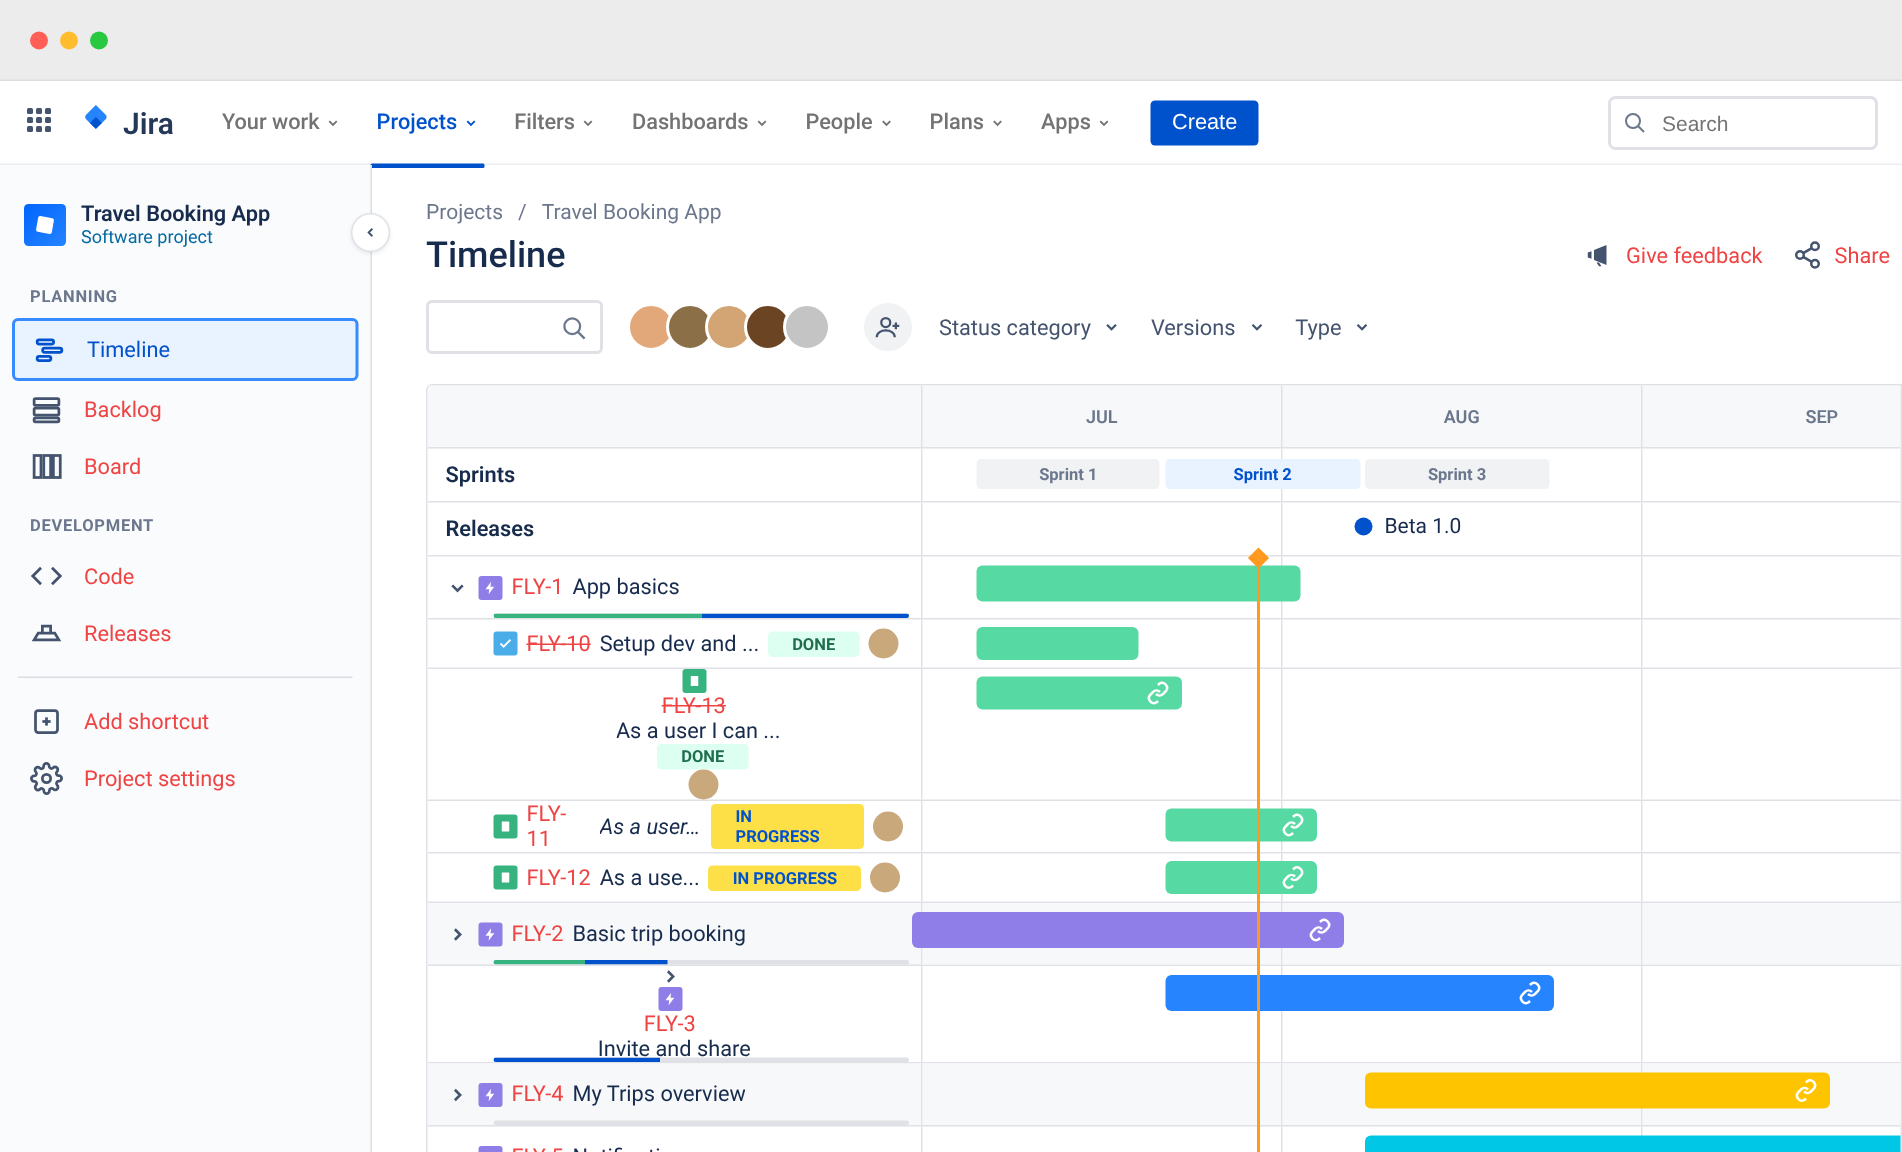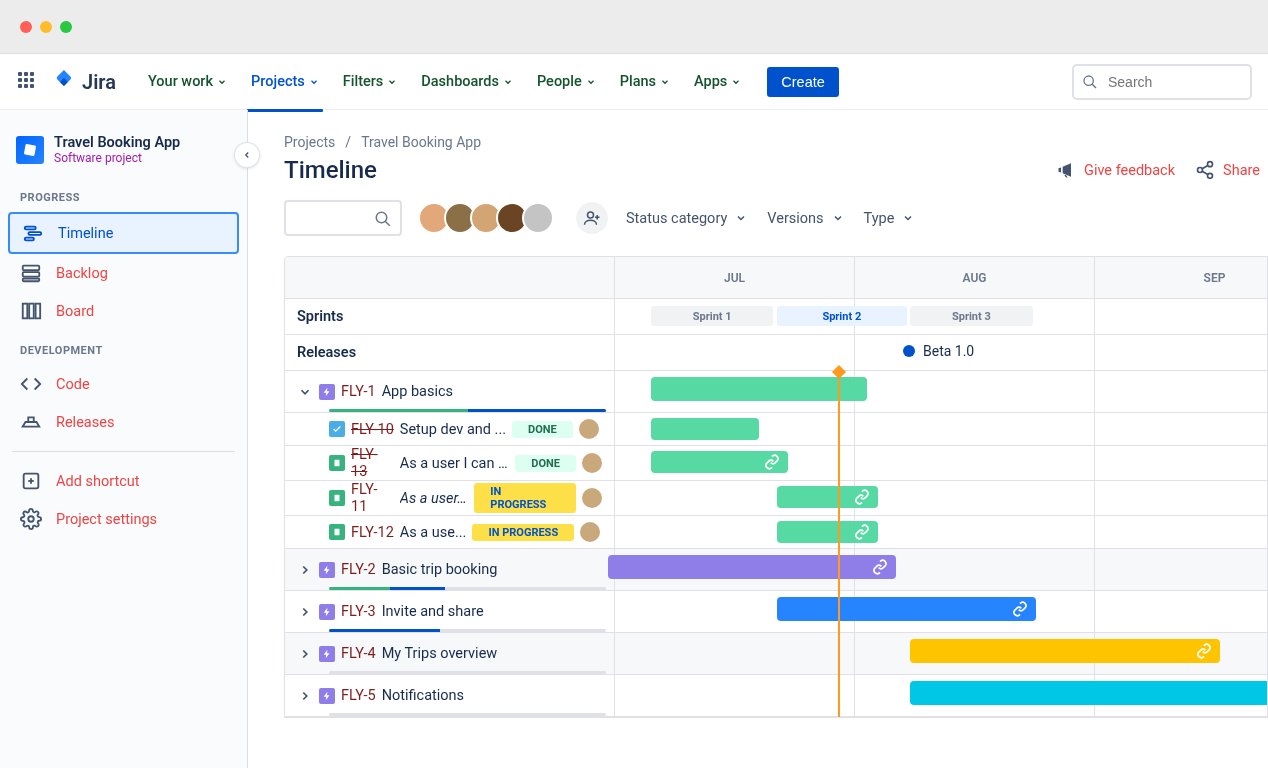--- a/index.html
+++ b/index.html
@@ -9,36 +9,36 @@
 .mac-chrome { height: 54px; background: #ECECEC; display: flex; align-items: center; padding-left: 20px; gap: 8px; border-bottom: 1px solid #ddd; }
 .mac-dot { width: 12px; height: 12px; border-radius: 50%; }
 
 
 .top-nav { height: 56px; display: flex; align-items: center; padding: 0 16px; border-bottom: 1px solid rgba(9,30,66,0.08); background: #fff; }
 .app-switcher { width: 24px; height: 24px; display: grid; grid-template-columns: repeat(3,4px); grid-template-rows: repeat(3,4px); gap: 2px; padding: 2px; cursor: pointer; margin-right: 12px; }
 .app-switcher span { background: #44546F; border-radius: 1px; }
 .jira-logo { display: flex; align-items: center; gap: 6px; font-weight: 600; font-size: 20px; color: #253858; margin-right: 24px; cursor: pointer; }
 .jira-logo svg { width: 24px; height: 24px; }
 .nav-items { display: flex; gap: 8px; align-items: center; }
-.nav-item { padding: 6px 8px; color: #14532d; cursor: pointer; display: flex; align-items: center; gap: 4px; font-size: 14.5px; font-weight: 500; border-radius: 3px; position: relative; }
+.nav-item { padding: 6px 8px; color: #737373; cursor: pointer; display: flex; align-items: center; gap: 4px; font-size: 14.5px; font-weight: 500; border-radius: 3px; position: relative; }
 .nav-item.active { color: #0052CC; }
 .nav-item.active::after { content:''; position:absolute; bottom:-16px; left:4px; right:4px; height:3px; background:#0052CC; border-radius:1px; }
 .create-btn { background: #0052CC; color: #fff; padding: 7px 14px; border-radius: 3px; font-weight: 500; margin-left: 18px; cursor: pointer; border: none; font-size: 14.5px; }
 .search-box { margin-left: auto; position: relative; }
 .search-box input { width: 180px; height: 36px; padding: 0 10px 0 34px; border: 2px solid #DFE1E6; border-radius: 5px; font-size: 14px; background:#fff; }
 .search-box svg { position: absolute; left: 10px; top: 10px; width: 16px; height: 16px; stroke:#6B778C; }
 
 
 .app-body { display: flex; height: calc(768px - 54px - 56px); }
 .sidebar { width: 248px; border-right: 1px solid rgba(9,30,66,0.13); background:#FAFBFC; padding: 20px 8px; position: relative; }
 .collapse-btn { position:absolute; right:-13px; top:32px; width:26px; height:26px; border-radius:50%; background:#fff; border:1px solid rgba(9,30,66,0.13); display:flex; align-items:center; justify-content:center; cursor:pointer; box-shadow:0 1px 3px rgba(9,30,66,0.1); z-index:5; }
 .project-header { display:flex; gap:10px; padding: 4px 8px 12px; align-items:center; }
 .project-icon-box { width:28px; height:28px; background:linear-gradient(135deg,#0065FF,#2684FF); border-radius:3px; display:flex; align-items:center; justify-content:center; }
 .project-title { font-weight:600; font-size:14.5px; color:#172B4D; }
-.project-sub { font-size:12px; color:#a21caf; }
+.project-sub { font-size:12px; color:#0369a1; }
 .section-label { font-size:11px; font-weight:700; color:#6B778C; letter-spacing:0.5px; padding: 14px 12px 8px; }
 .side-item { display:flex; align-items:center; gap:14px; padding:8px 12px; border-radius:3px; cursor:pointer; color:#ef4444; font-size:14.5px; }
 .side-item.active { background:#E9F2FF; color:#0052CC; border: 2px solid #388BFF; border-radius:4px; }
 .side-item svg, .side-item .icon-ph { width:22px; height:22px; flex-shrink:0; }
 .sidebar-divider { height:1px; background:rgba(9,30,66,0.13); margin: 10px 4px; }
 
 
 .main { flex:1; overflow:hidden; padding: 24px 0 0 36px; }
 .breadcrumbs { font-size:14px; color:#6B778C; display:flex; gap:10px; align-items:center; margin-bottom:6px; }
 .breadcrumbs a { color:#6B778C; text-decoration:none; cursor:pointer; }
@@ -78,21 +78,21 @@
 .bar { position:absolute; height:24px; border-radius:4px; top:6px; display:flex; align-items:center; justify-content:flex-end; padding-right:8px; }
 .bar .link-ic { width:16px; height:16px; }
 
 .today-marker { position:absolute; top:0; bottom:0; width:2px; background:#FF991F; z-index:3; }
 .today-marker::before { content:''; position:absolute; top:-4px; left:-4px; width:10px; height:10px; background:#FF991F; transform:rotate(45deg); }
 
 .epic-ic { width:16px; height:16px; background:#8F7EE7; border-radius:2px; display:inline-flex; align-items:center; justify-content:center; margin-right:6px; flex-shrink:0; }
 .story-ic { width:16px; height:16px; background:#4BADE8; border-radius:2px; display:inline-flex; align-items:center; justify-content:center; margin-right:6px; flex-shrink:0; }
 .story-ic.green { background:#36B37E; }
 .expand-chev { width:16px; display:inline-flex; justify-content:center; margin-right:6px; cursor:pointer; color:#44546F; }
-.issue-key { color:#7f1d1d; margin-right:6px; }
+.issue-key { color:#ef4444; margin-right:6px; }
 .issue-key.strike { text-decoration:line-through; }
 .status-lozenge { font-size:11px; font-weight:700; padding:2px 16px; border-radius:3px; margin-left:6px; }
 .status-lozenge.done { background:#DCFFF1; color:#216E4E; }
 .status-lozenge.progress { background:#fde047; color:#0052CC; }
 .mini-av { width:20px; height:20px; border-radius:50%; margin-left:6px; flex-shrink:0; }
 .progress-bar { position:absolute; bottom:0; left:44px; right:8px; height:3px; background:#DFE1E6; border-radius:2px; overflow:hidden; }
 .pb-green { height:100%; background:#36B37E; float:left; }
 .pb-blue { height:100%; background:#0052CC; float:left; }
 
 .release-dot { width:12px; height:12px; border-radius:50%; background:#0052CC; display:inline-block; margin-right:8px; }
@@ -193,21 +193,21 @@
       <div class="project-icon-box">
         <svg width="16" height="16" viewBox="0 0 24 24" fill="#fff">
             <rect x="4" y="4" width="16" height="16" rx="2" transform="rotate(10 12 12)"></rect>
           </svg>
       </div>
       <div>
         <div class="project-title">Travel Booking App</div>
         <div class="project-sub">Software project</div>
       </div>
     </div>
-    <div class="section-label">PROGRESS</div>
+    <div class="section-label">PLANNING</div>
     <div class="side-item active">
       <svg viewBox="0 0 24 24" fill="none" stroke="currentColor" stroke-width="2">
           <rect x="3" y="5" width="12" height="3" rx="1.5"></rect>
           <rect x="7" y="11" width="14" height="3" rx="1.5"></rect>
           <rect x="3" y="17" width="10" height="3" rx="1.5"></rect>
         </svg>
       <span>Timeline</span>
     </div>
     <div class="side-item">
       <svg viewBox="0 0 24 24" fill="none" stroke="#44546F" stroke-width="2">
@@ -403,21 +403,21 @@
           <div class="mini-av" style="background:#C9A87C;"></div>
         </div>
         <div class="tl-cells">
               <div class="tl-cell"></div>
               <div class="tl-cell"></div>
               <div class="tl-cell"></div>
           <div class="bar" style="left:5%;width:15%;background:#57D9A3;height:22px;top:5px;"></div>
         </div>
           </div>
           <div class="tl-row subrow" style="min-height: 33px;">
-        <div class="tl-row-label" style="font-weight:400;">
+        <div class="tl-row-label" style="font-weight:400;flex-direction:column;">
           <span class="story-ic green">
                 <svg width="10" height="10" viewBox="0 0 24 24" fill="#fff">
                   <rect x="6" y="4" width="12" height="16" rx="1"></rect>
                 </svg>
               </span>
           <span class="issue-key strike">FLY-13</span>
           <span class="summary-clip" style="max-width:110px;">As a user I can ...</span>
           <span class="status-lozenge done">DONE</span>
           <div class="mini-av" style="background:#C9A87C;"></div>
         </div>
@@ -506,21 +506,21 @@
               <div class="tl-cell"></div>
       <div class="bar" style="left:-1%;width:40%;background:#8F7EE7;">
                 <svg class="link-ic" viewBox="0 0 24 24" fill="none" stroke="#fff" stroke-width="2.5">
                   <path d="M10 13a5 5 0 0 0 7 0l3-3a5 5 0 0 0-7-7l-1 1"></path>
                   <path d="M14 11a5 5 0 0 0-7 0l-3 3a5 5 0 0 0 7 7l1-1"></path>
                 </svg>
               </div>
     </div>
           </div>
           <div class="tl-row epic" style="min-height: 42px;">
-    <div class="tl-row-label" style="position:relative;font-weight:400;">
+    <div class="tl-row-label" style="position:relative;font-weight:400;flex-direction:column;">
       <span class="expand-chev">
                 <svg width="14" height="14" viewBox="0 0 24 24" fill="none" stroke="#44546F" stroke-width="3">
                   <polyline points="9 18 15 12 9 6"></polyline>
                 </svg>
               </span>
       <span class="epic-ic">
                 <svg width="10" height="10" viewBox="0 0 24 24" fill="#fff">
                   <path d="M13 2L4 14h6l-1 8 9-12h-6l1-8z"></path>
                 </svg>
               </span>

